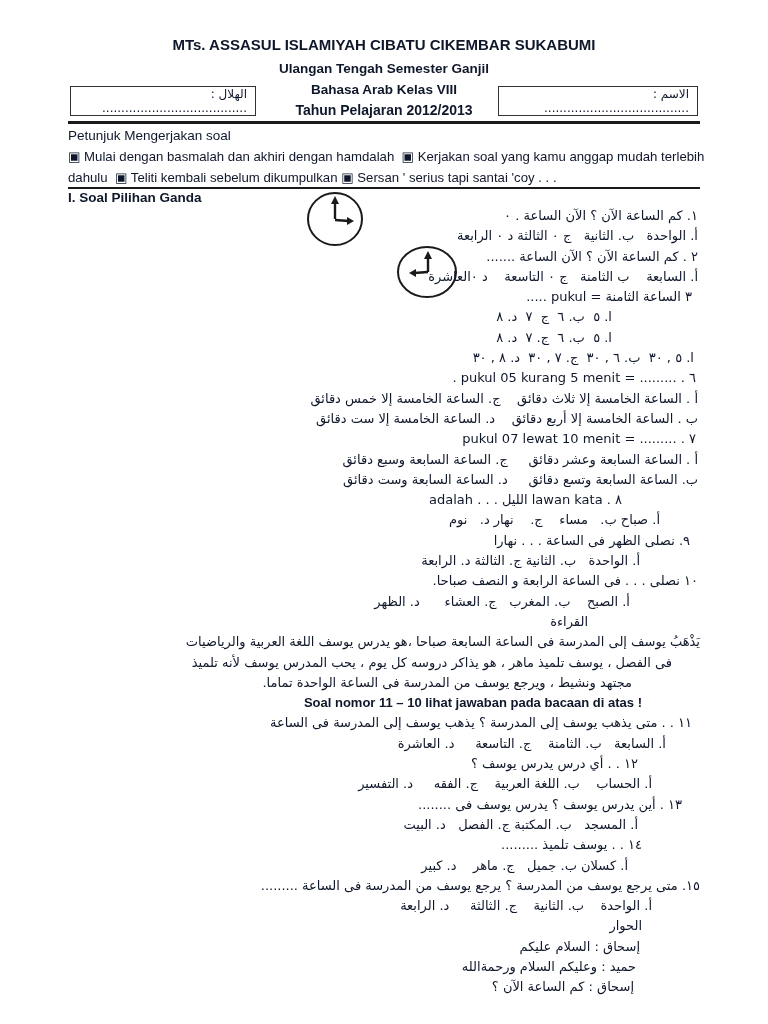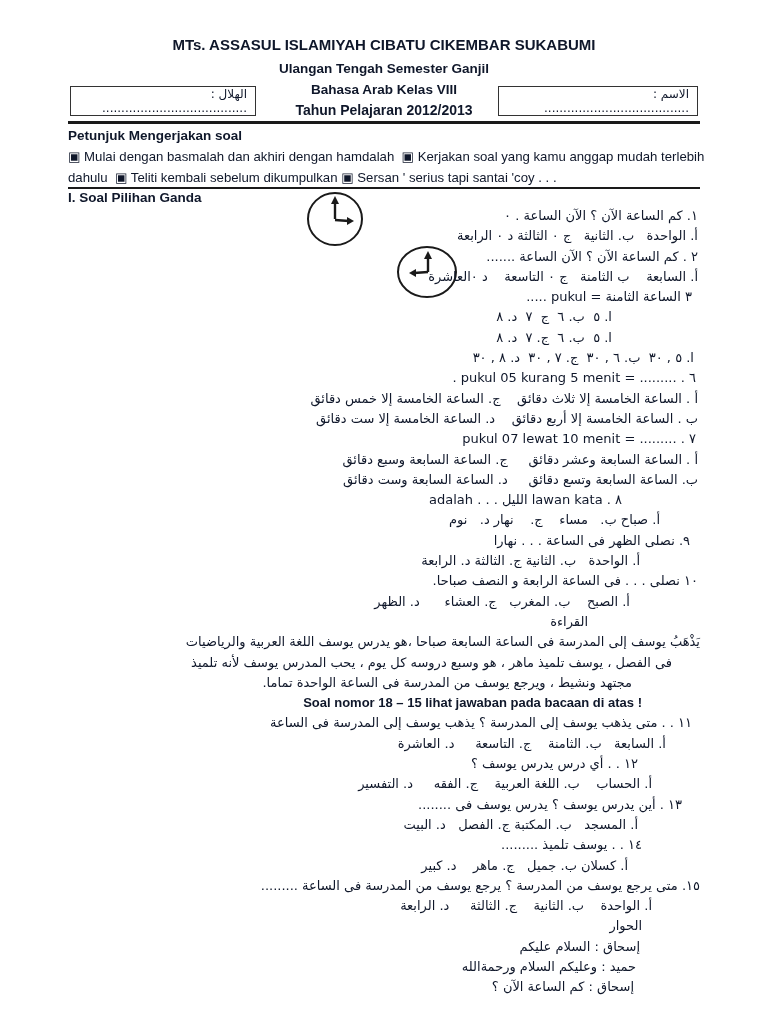--- a/index.html
+++ b/index.html
@@ -10,21 +10,21 @@
   .hdr-exam{top:61px;font-size:13.5px;}
   .hdr-subject{top:82px;font-size:13.5px;}
   .hdr-year{top:102px;font-size:14px;}
   .idbox{position:absolute;border:1.5px solid #333;font-size:12px;direction:rtl;
          padding:0 8px;display:flex;align-items:center;justify-content:flex-start;
          font-family:"DejaVu Sans",sans-serif;letter-spacing:.5px;}
   .idbox-class{left:70px;top:86px;width:168px;height:28px;}
   .idbox-name{left:498px;top:86px;width:182px;height:28px;}
   .rule-thick{position:absolute;left:68px;top:121px;width:632px;height:3px;background:#1a1a1a;}
   .rule-thin{position:absolute;left:68px;top:187px;width:632px;height:1.5px;background:#1a1a1a;}
-  .instr-title{position:absolute;left:68px;top:128px;font-size:13.5px;font-weight:bold;}
+  .instr-title{position:absolute;left:68px;top:128px;font-size:13.5px;font-weight:normal;}
   .instr-text{position:absolute;left:68px;top:146px;width:660px;font-size:13.2px;line-height:21px;}
   .sec-title{position:absolute;left:68px;top:190px;font-size:13.5px;font-weight:bold;}
   .body-lines{position:absolute;left:68px;top:206px;width:632px;}
   .line{height:20.3px;line-height:20.3px;font-size:13px;text-align:right;white-space:nowrap;
         font-family:"DejaVu Sans",sans-serif;overflow:visible;}
   .line.latin{font-family:"Liberation Sans",sans-serif;font-weight:bold;font-size:13px;}
   .clock{position:absolute;}
 </style>
 </head>
 <body>
@@ -82,23 +82,23 @@
       <div class="line" dir="rtl" style="padding-right: 2px;">أ . الساعة السابعة وعشر دقائق&nbsp;&nbsp;&nbsp;&nbsp; ج. الساعة السابعة وسبع دقائق</div>
       <div class="line" dir="rtl" style="padding-right: 2px;">ب. الساعة السابعة وتسع دقائق&nbsp;&nbsp;&nbsp;&nbsp; د. الساعة السابعة وست دقائق</div>
       <div class="line" dir="rtl" style="padding-right: 78px;">٨ . lawan kata الليل . . . adalah</div>
       <div class="line" dir="rtl" style="padding-right: 40px;">أ. صباح ب.&nbsp;&nbsp; مساء&nbsp;&nbsp;&nbsp; ج.&nbsp;&nbsp;&nbsp; نهار د.&nbsp;&nbsp; نوم</div>
       <div class="line" dir="rtl" style="padding-right: 10px;">٩. نصلى الظهر فى الساعة . . . نهارا</div>
       <div class="line" dir="rtl" style="padding-right: 60px;">أ. الواحدة&nbsp;&nbsp; ب. الثانية ج. الثالثة د. الرابعة</div>
       <div class="line" dir="rtl" style="padding-right: 2px;">١٠ نصلى . . . فى الساعة الرابعة و النصف صباحا.</div>
       <div class="line" dir="rtl" style="padding-right: 70px;">أ. الصبح&nbsp;&nbsp;&nbsp; ب. المغرب&nbsp;&nbsp; ج. العشاء&nbsp;&nbsp;&nbsp;&nbsp;&nbsp; د. الظهر</div>
       <div class="line" dir="rtl" style="padding-right: 112px;">القراءة</div>
       <div class="line" dir="rtl" style="padding-right: 0px;">يَذْهَبُ يوسف إلى المدرسة فى الساعة السابعة صباحا ،هو يدرس يوسف اللغة العربية والرياضيات</div>
-      <div class="line" dir="rtl" style="padding-right: 28px;">فى الفصل ، يوسف تلميذ ماهر ، هو وسبع دروسه كل يوم ، يحب المدرس يوسف لأنه تلميذ</div>
+      <div class="line" dir="rtl" style="padding-right: 28px;">فى الفصل ، يوسف تلميذ ماهر ، هو يذاكر دروسه كل يوم ، يحب المدرس يوسف لأنه تلميذ</div>
       <div class="line" dir="rtl" style="padding-right: 68px;">مجتهد ونشيط ، ويرجع يوسف من المدرسة فى الساعة الواحدة تماما.</div>
-      <div class="line latin" dir="ltr" style="padding-right: 58px;">Soal nomor 18 – 15 lihat jawaban pada bacaan di atas !</div>
+      <div class="line latin" dir="ltr" style="padding-right: 58px;">Soal nomor 11 – 10 lihat jawaban pada bacaan di atas !</div>
       <div class="line" dir="rtl" style="padding-right: 8px;">١١ . . متى يذهب يوسف إلى المدرسة ؟ يذهب يوسف إلى المدرسة فى الساعة</div>
       <div class="line" dir="rtl" style="padding-right: 34px;">أ. السابعة&nbsp;&nbsp; ب. الثامنة&nbsp;&nbsp;&nbsp; ج. التاسعة&nbsp;&nbsp;&nbsp;&nbsp; د. العاشرة</div>
       <div class="line" dir="rtl" style="padding-right: 62px;">١٢ . . أي درس يدرس يوسف ؟</div>
       <div class="line" dir="rtl" style="padding-right: 48px;">أ. الحساب&nbsp;&nbsp;&nbsp; ب. اللغة العربية&nbsp;&nbsp;&nbsp; ج. الفقه&nbsp;&nbsp;&nbsp;&nbsp; د. التفسير</div>
       <div class="line" dir="rtl" style="padding-right: 18px;">١٣ . أين يدرس يوسف ؟ يدرس يوسف فى ........</div>
       <div class="line" dir="rtl" style="padding-right: 62px;">أ. المسجد&nbsp;&nbsp; ب. المكتبة ج. الفصل&nbsp;&nbsp; د. البيت</div>
       <div class="line" dir="rtl" style="padding-right: 58px;">١٤ . . يوسف تلميذ .........</div>
       <div class="line" dir="rtl" style="padding-right: 72px;">أ. كسلان ب. جميل&nbsp;&nbsp; ج. ماهر&nbsp;&nbsp;&nbsp; د. كبير</div>
       <div class="line" dir="rtl" style="padding-right: 0px;">١٥. متى يرجع يوسف من المدرسة ؟ يرجع يوسف من المدرسة فى الساعة .........</div>
       <div class="line" dir="rtl" style="padding-right: 48px;">أ. الواحدة&nbsp;&nbsp;&nbsp; ب. الثانية&nbsp;&nbsp;&nbsp; ج. الثالثة&nbsp;&nbsp;&nbsp;&nbsp; د. الرابعة</div>

